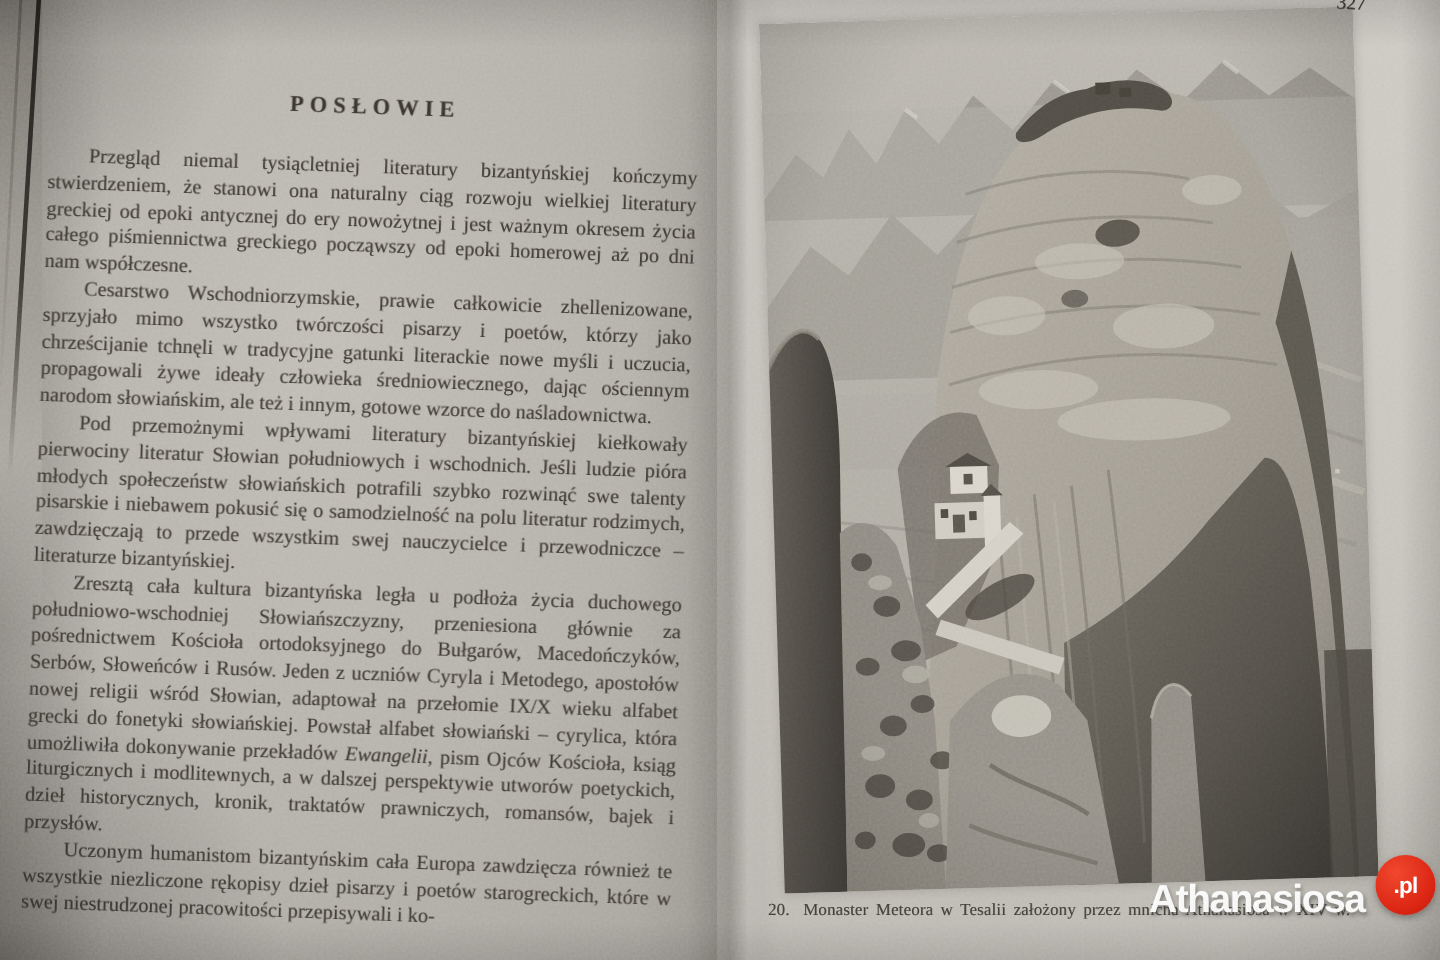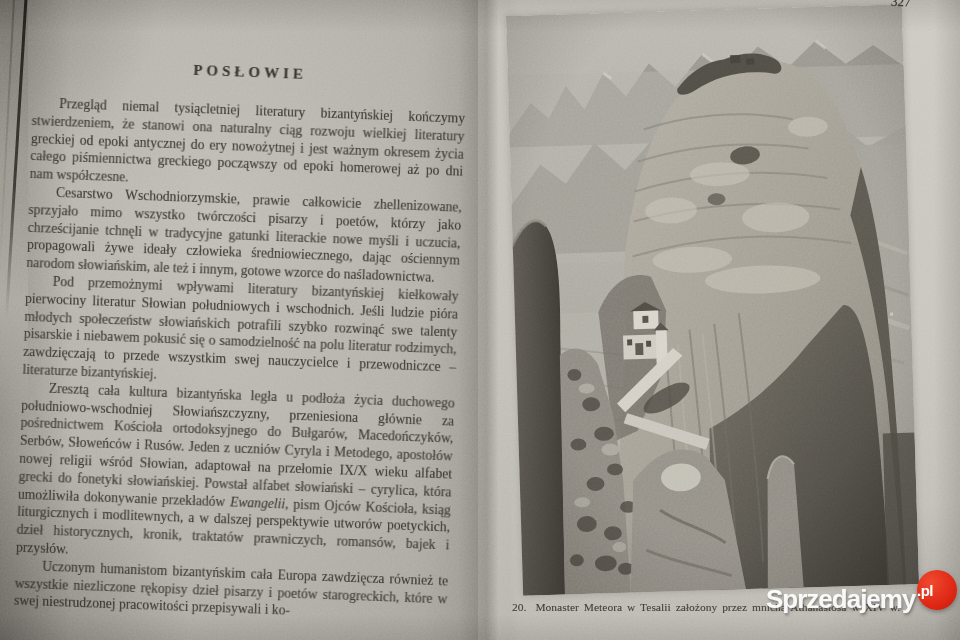--- a/index.html
+++ b/index.html
@@ -87,21 +87,21 @@
   
   .watermark{position:absolute;left:766px;top:584px;z-index:7;
     font-family:"Liberation Sans", sans-serif;}
   .wm-text{
     font-size:26px;font-weight:bold;letter-spacing:-1px;color:rgba(255,255,255,.93);
     text-shadow:1px 2px 3px rgba(70,68,64,.65), 0 0 1px rgba(255,255,255,.5);
   }
   .wm-badge{
     position:absolute;left:151px;top:-14px;width:40px;height:40px;border-radius:50%;
     background:radial-gradient(circle at 35% 30%, #f0442c, #da2312 65%, #b91a0c);
-    display:flex;align-items:center;justify-content:flex-start;
+    display:flex;align-items:center;justify-content:center;
     box-shadow:0 2px 4px rgba(60,58,54,.5);
   }
   .wm-badge span{
     color:#fff;font-size:15px;font-weight:bold;letter-spacing:-.5px;
   }
   
   .grain{position:absolute;inset:0;z-index:8;pointer-events:none;
     mix-blend-mode:overlay;opacity:.55;}
 </style>
 </head>
@@ -272,21 +272,21 @@
   <div class="caption">
     <span>20.</span>
     <span>Monaster Meteora w Tesalii założony przez mnicha Athanasiosa w XIV w.</span>
   </div>
 
   <div class="page-number">327</div>
 
   <div class="vignette"></div>
 
   <div class="watermark">
-    <span class="wm-text">Sprzedajemy</span>
+    <span class="wm-text">Athanasiosa</span>
     <span class="wm-badge">
       <span>.pl</span>
     </span>
   </div>
 
   <svg class="grain" width="960" height="640">
     <filter id="grainF">
       <feTurbulence type="fractalNoise" baseFrequency="0.55" numOctaves="2" stitchTiles="stitch"></feTurbulence>
       <feColorMatrix type="matrix" values="0 0 0 0 0.47  0 0 0 0 0.46  0 0 0 0 0.44  0 0 0 0.55 0"></feColorMatrix>
     </filter>

